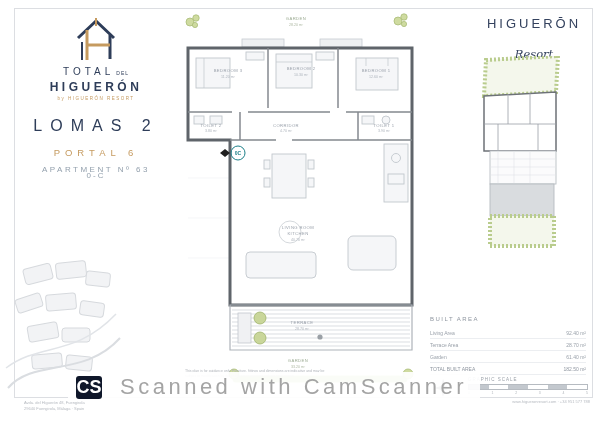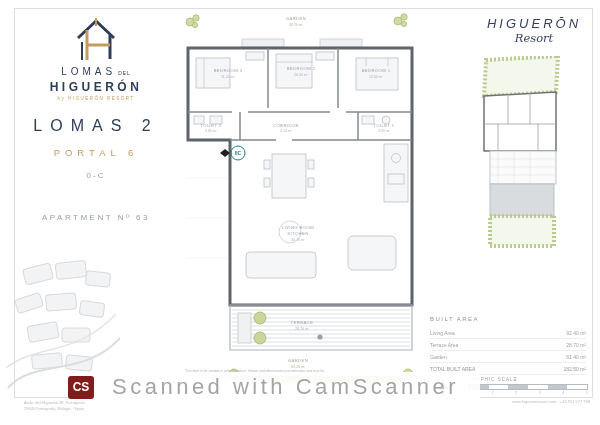--- a/index.html
+++ b/index.html
@@ -12,27 +12,27 @@
   .brand{left:20px;top:16px;width:152px;text-align:center;}
   .logo-top{font-size:10px;letter-spacing:4px;color:#2e3d59;margin-top:4px;}
   .logo-top .small{font-size:5px;letter-spacing:1px;color:#2e3d59;margin-left:2px;}
   .logo-main{font-size:12px;font-weight:bold;letter-spacing:3.5px;color:#2e3d59;margin-top:3px;}
   .logo-byline{font-size:4.5px;letter-spacing:1.5px;color:#c59a5f;margin-top:2px;}
   .project{left:20px;top:117px;width:152px;text-align:center;font-size:16px;
            letter-spacing:8px;color:#2e3d59;}
   .portal{left:20px;top:147px;width:152px;text-align:center;font-size:9.5px;
           letter-spacing:5px;color:#c59a5f;}
   .apartment{left:20px;top:165px;width:152px;text-align:center;font-size:8px;
-             letter-spacing:2.5px;color:#93a0ad;margin-top:48px;}
+             letter-spacing:2.5px;color:#93a0ad;}
   .unit{left:20px;top:171px;width:152px;text-align:center;font-size:8px;
         letter-spacing:2px;color:#93a0ad;}
   
   .resort{left:478px;top:16px;width:112px;text-align:center;}
-  .resort-name{font-size:13px;letter-spacing:3px;color:#34425e;font-style:italic;}
-  .resort-sub{font-family:"DejaVu Serif",serif;font-style:italic;font-size:11.5px;color:#34425e;margin-top:0px;}
+  .resort-name{font-size:13px;letter-spacing:3px;color:#34425e;}
+  .resort-sub{font-family:"DejaVu Serif",serif;font-style:italic;font-size:11.5px;color:#34425e;margin-top:16px;}
   
   .area-table{left:430px;top:316px;width:156px;}
   .area-header{font-size:6px;letter-spacing:1.5px;color:#8f96a0;margin-bottom:5px;}
   .area-row{display:flex;justify-content:space-between;font-size:5px;color:#9aa1aa;
             padding:3px 0 2px 0;border-bottom:1px solid #eceef1;}
   .area-row.total{color:#8f96a0;}
   
   .scale{left:468px;top:377px;width:120px;}
   .scale-label{font-size:4.5px;letter-spacing:1px;color:#9aa0a8;margin-bottom:2px;}
   .scale-bar{display:flex;height:4px;border:1px solid #b6bbc1;}
@@ -41,23 +41,23 @@
   .scale-bar div:nth-child(even){background:#ffffff;}
   .scale-ticks{display:flex;justify-content:space-between;font-size:3.5px;color:#b0b5bb;margin-top:1px;}
   
   .disclaimer{left:185px;top:369px;width:235px;font-size:3.5px;line-height:4.6px;
               color:#b0b4ba;z-index:1;}
   .footer-left{left:24px;top:400px;font-size:4px;line-height:5.5px;color:#b6bac0;z-index:6;}
   .footer-right{right:10px;top:399px;font-size:4px;color:#b6bac0;z-index:6;text-align:right;}
   
   .watermark{left:68px;top:372px;width:412px;height:30px;background:rgba(255,255,255,.93);
              display:flex;align-items:center;z-index:5;}
-  .cs-badge{width:26px;height:23px;background:#7f1d1d;border-radius:3px;color:#fff;
-            font-weight:bold;font-size:12px;display:flex;align-items:center;justify-content:center;
-            flex:0 0 auto;}
+  .cs-badge{width:26px;height:23px;background:#0f172a;border-radius:3px;color:#fff;
+            font-weight:bold;font-size:18px;display:flex;align-items:center;justify-content:center;
+            margin-left:8px;flex:0 0 auto;}
   .cs-text{font-size:22px;letter-spacing:3.5px;color:#a4a4a4;margin-left:18px;white-space:nowrap;}
   
   text{font-family:"Liberation Sans",sans-serif;}
   .rlabel{font-size:4.2px;fill:#9aa1ab;letter-spacing:.4px;text-anchor:middle;}
   .rarea{font-size:3.6px;fill:#aeb4bd;text-anchor:middle;}
   .glabel{font-size:4.2px;fill:#9cab93;letter-spacing:.4px;text-anchor:middle;}
   .garea{font-size:3.6px;fill:#adb8a2;text-anchor:middle;}
   .mtext{font-size:5px;font-weight:bold;fill:#1d8089;text-anchor:middle;}
 </style>
 </head>
@@ -70,21 +70,21 @@
   <div class="abs brand">
     <svg width="48" height="46" viewBox="0 0 48 46" style="display:block;margin:0 auto;">
       <path d="M6,22 L24,5 L42,22" fill="none" stroke="#2e3d59" stroke-width="3"></path>
       <path d="M38,19 V43" fill="none" stroke="#2e3d59" stroke-width="3"></path>
       <path d="M15,14 V44" fill="none" stroke="#c59a5f" stroke-width="3"></path>
       <path d="M15,29 H38" fill="none" stroke="#c59a5f" stroke-width="3"></path>
       <path d="M24,2 V10" fill="none" stroke="#c59a5f" stroke-width="2"></path>
       <path d="M10,26 V44" fill="none" stroke="#2e3d59" stroke-width="2"></path>
     </svg>
     <div class="logo-top">
-      <span>LOMAS</span><span class="small">DEL</span>
+      <span>TOTAL</span><span class="small">DEL</span>
     </div>
     <div class="logo-main">HIGUERÓN</div>
     <div class="logo-byline">by HIGUERÓN RESORT</div>
   </div>
 
   <div class="abs project">LOMAS 2</div>
   <div class="abs portal">PORTAL 6</div>
   <div class="abs apartment">APARTMENT Nº 63</div>
   <div class="abs unit">0-C</div>
 

